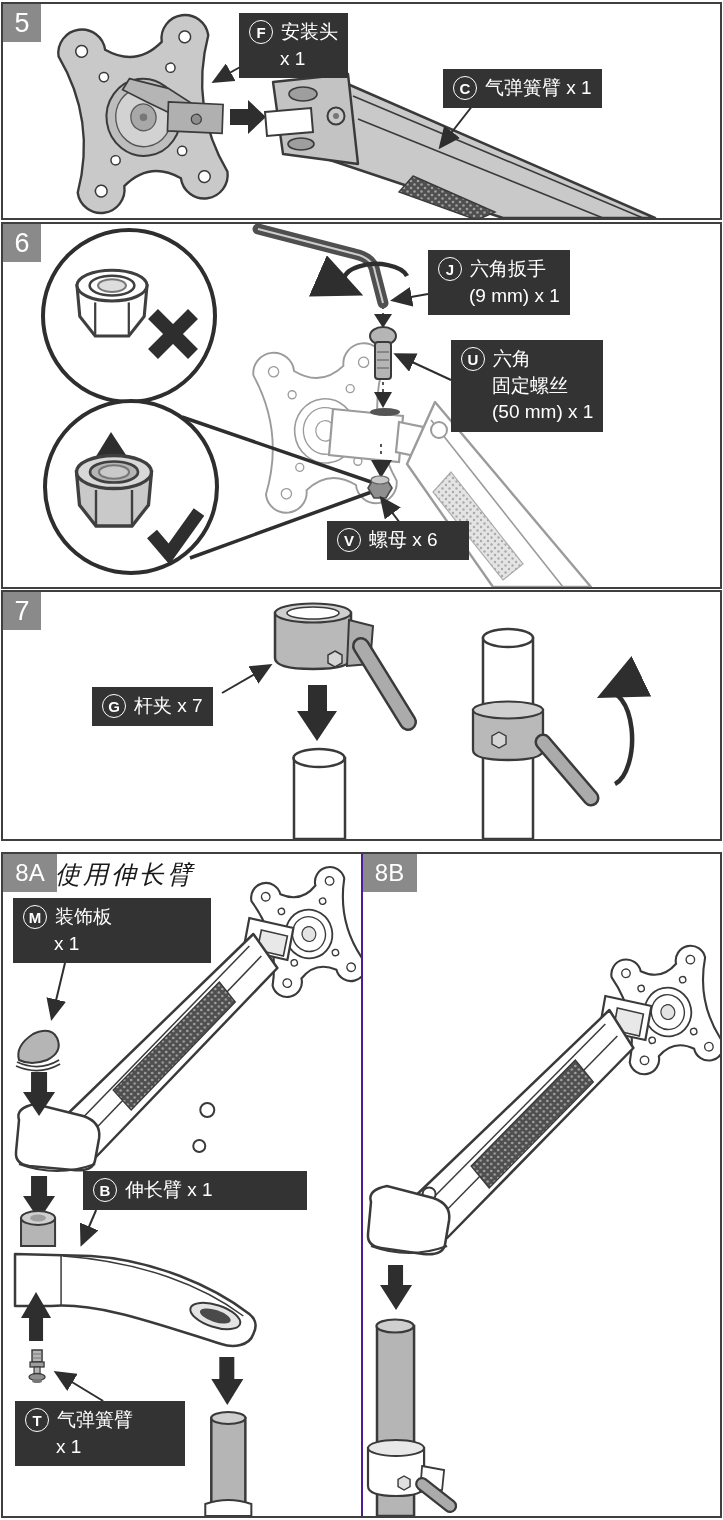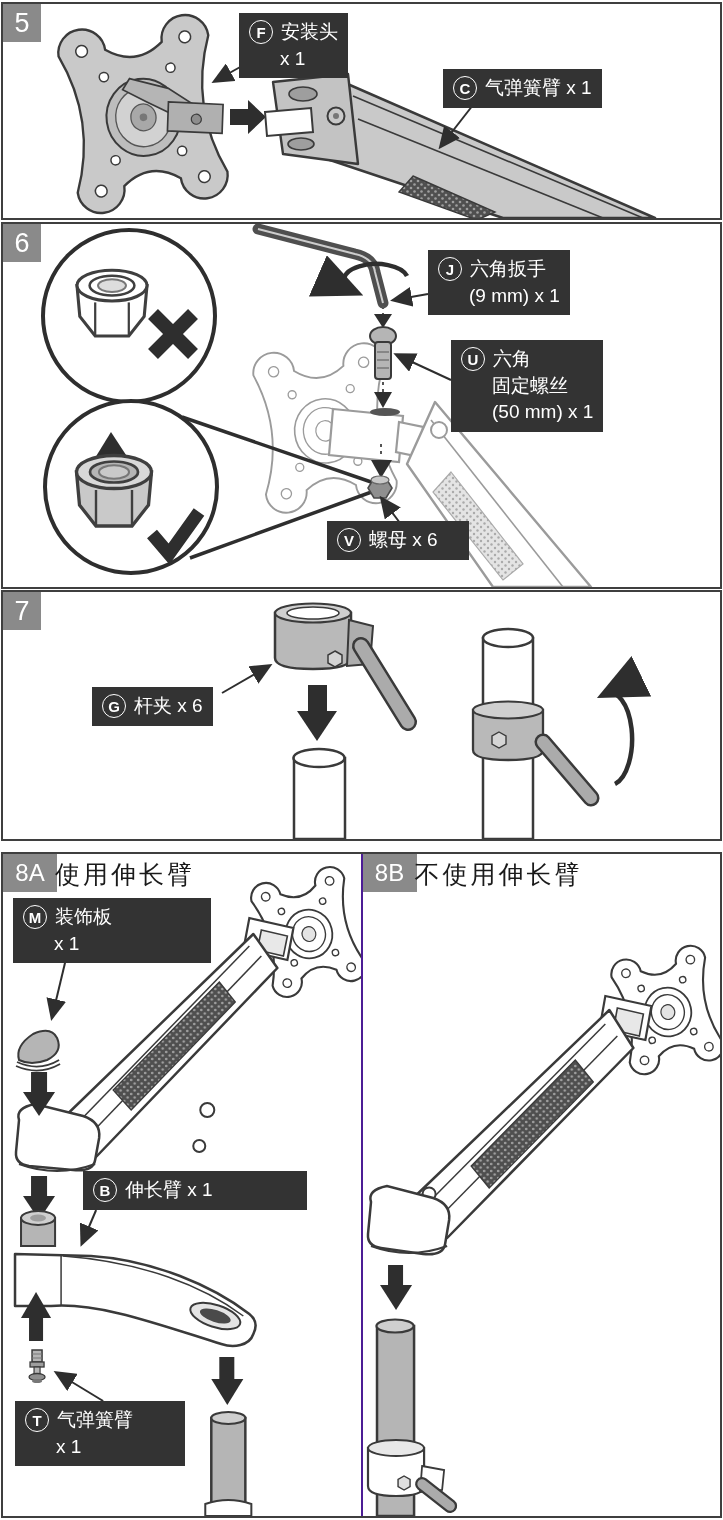--- a/index.html
+++ b/index.html
@@ -6,21 +6,21 @@
   .page{position:relative;width:723px;height:1520px;background:#fff;overflow:hidden;
         font-family:"Liberation Sans","DejaVu Sans",sans-serif;}
   .panel{position:absolute;left:1px;width:721px;background:#fff;
          border:2px solid #3f3f3f;box-sizing:border-box;}
   .panel-inner{position:relative;width:100%;height:100%;}
   .lay{position:absolute;inset:0;width:100%;height:100%;}
   .stepbox{position:absolute;left:0;top:0;width:38px;height:38px;background:#8a8a8a;
            color:#fff;font-size:27px;display:flex;align-items:center;justify-content:center;z-index:4;}
   .stepbox.wide{width:54px;height:38px;font-size:24px;}
   .subtitle{position:absolute;top:4px;font-size:25px;color:#1a1a1a;font-weight:500;
-            letter-spacing:3px;white-space:nowrap;z-index:4;}
+            letter-spacing:3px;white-space:nowrap;z-index:4;font-style:italic;}
   .callout{position:absolute;background:#333;color:#fff;padding:6px 10px;z-index:5;
            font-size:19px;line-height:1.4;white-space:nowrap;}
   .co-line{display:flex;align-items:center;}
   .co-indent{padding-left:31px;}
   .pletter{display:inline-flex;align-items:center;justify-content:center;flex:0 0 auto;
            width:22px;height:22px;border:1.7px solid #fff;border-radius:50%;
            font-size:15px;font-weight:bold;margin-right:8px;}
   .p8wrap{display:flex;}
   .sub{position:relative;flex:1 1 0;}
   .sub+.sub{border-left:2px solid #4c1d95;}
@@ -279,21 +279,21 @@
             <line x1="540" y1="150" x2="588" y2="206" stroke="#ababab" stroke-width="12" stroke-linecap="round"></line>
           </g>
         </g>
         <path d="M 612 192 A 22 46 0 1 0 602 102" fill="none" stroke="#2e2e2e" stroke-width="4.5" marker-end="url(#ah7)"></path>
         <line x1="219" y1="101" x2="266" y2="74" stroke="#2e2e2e" stroke-width="2" marker-end="url(#ah7)"></line>
       </svg>
       <div class="stepbox">7</div>
       <div class="callout" style="left:89px;top:95px;">
         <div class="co-line">
           <span class="pletter">G</span>
-          <span>杆夹 x 6</span>
+          <span>杆夹 x 7</span>
         </div>
       </div>
     </div>
   </section>
 
   <section class="panel p8wrap" style="top:852px;height:666px;">
 
     <div class="sub">
       <svg class="lay" viewBox="0 0 357 662" preserveAspectRatio="none">
         <defs>
@@ -473,17 +473,16 @@
           <ellipse cx="0" cy="-24" rx="28" ry="8" fill="#e8e8e8" stroke="#3a3a3a" stroke-width="2"></ellipse>
           <path d="M 26 -6 L 48 -2 L 46 18 L 24 20 Z" fill="#fff" stroke="#3a3a3a" stroke-width="1.8"></path>
           <polygon points="8,4 14,7.5 14,14.5 8,18 2,14.5 2,7.5" fill="#e0e0e0" stroke="#3a3a3a" stroke-width="1.4"></polygon>
           <g>
             <line x1="26" y1="12" x2="54" y2="34" stroke="#3a3a3a" stroke-width="14" stroke-linecap="round"></line>
             <line x1="26" y1="12" x2="54" y2="34" stroke="#ababab" stroke-width="9.5" stroke-linecap="round"></line>
           </g>
         </g>
       </svg>
       <div class="stepbox wide">8B</div>
-      <div class="subtitle" style="left:52px;">不使用伸长臂</div>
     </div>
   </section>
 
 </div>
 
 </body></html>

